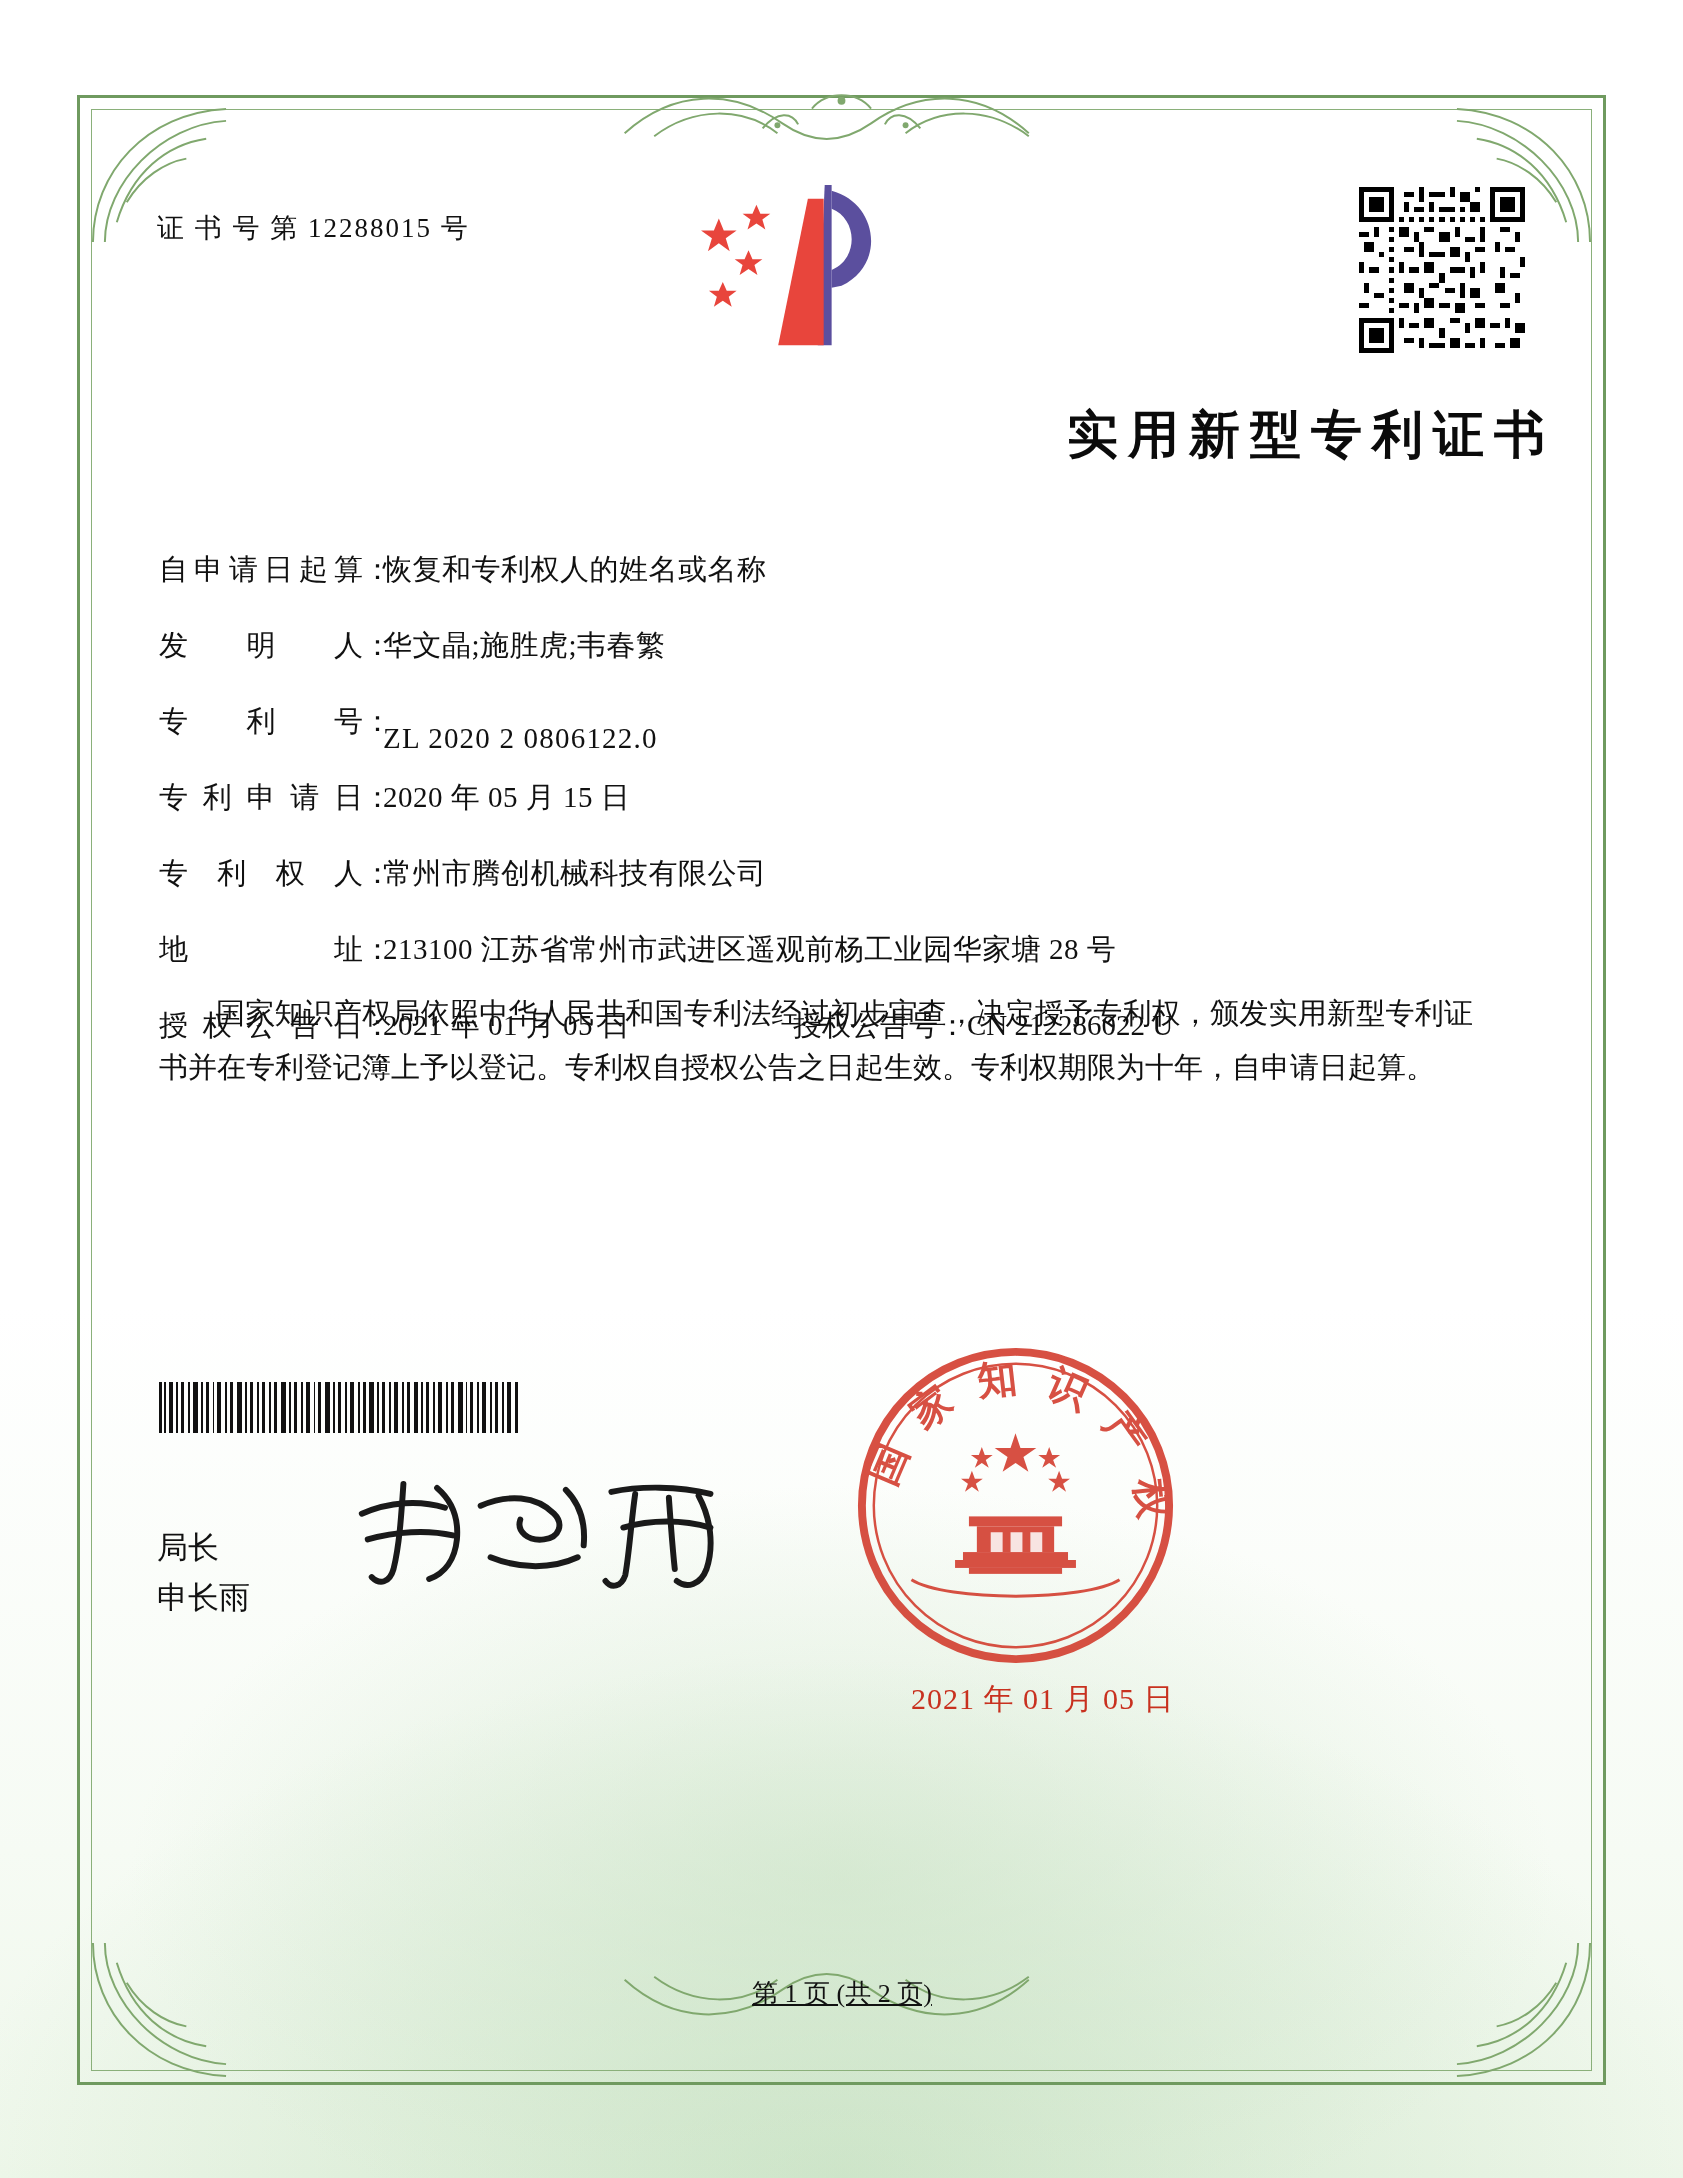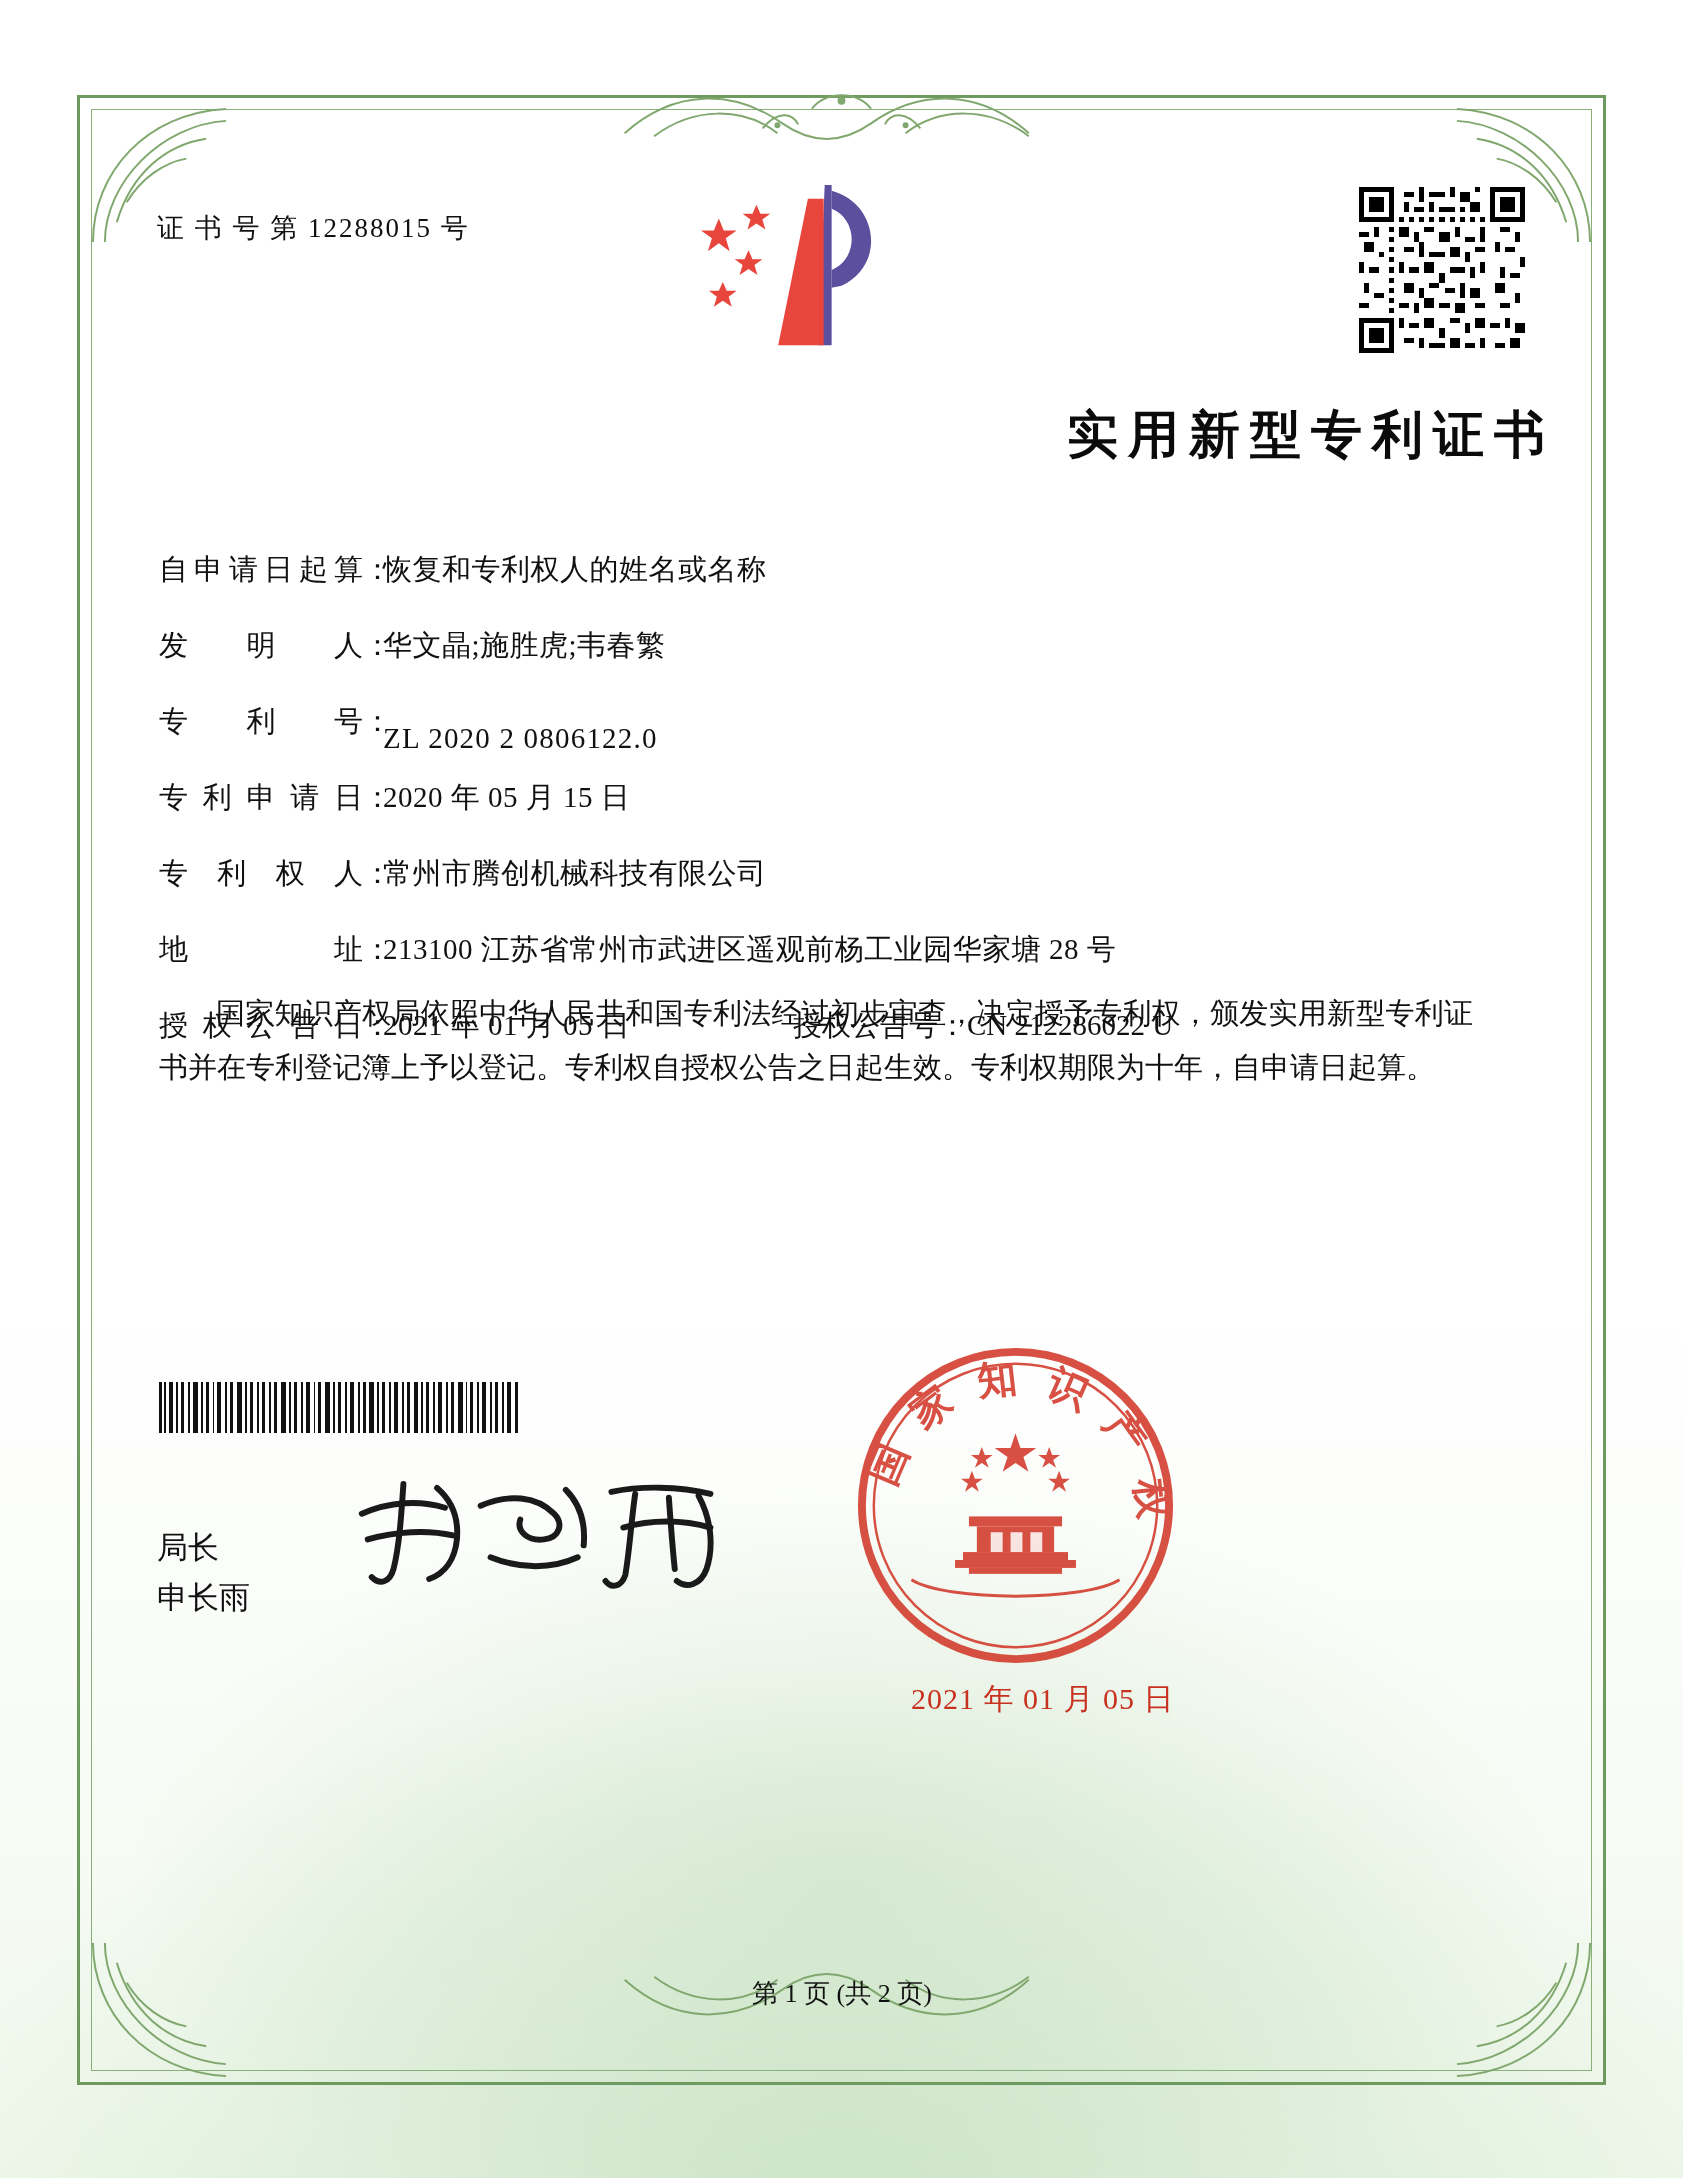--- a/index.html
+++ b/index.html
@@ -196,20 +196,21 @@
     letter-spacing: 1px;
   }
 
   .footer {
     position: absolute;
     left: 0; top: 1827px;
     width: 1426px;
     text-align: center;
     font-size: 26px;
     color: #111;
+    text-decoration: underline;
   }
 </style>
 </head>
 <body>
 
 <div class="page">
   <div class="paper-tint"></div>
 
   <div class="border-outer"></div>
   <div class="border-inner"></div>

